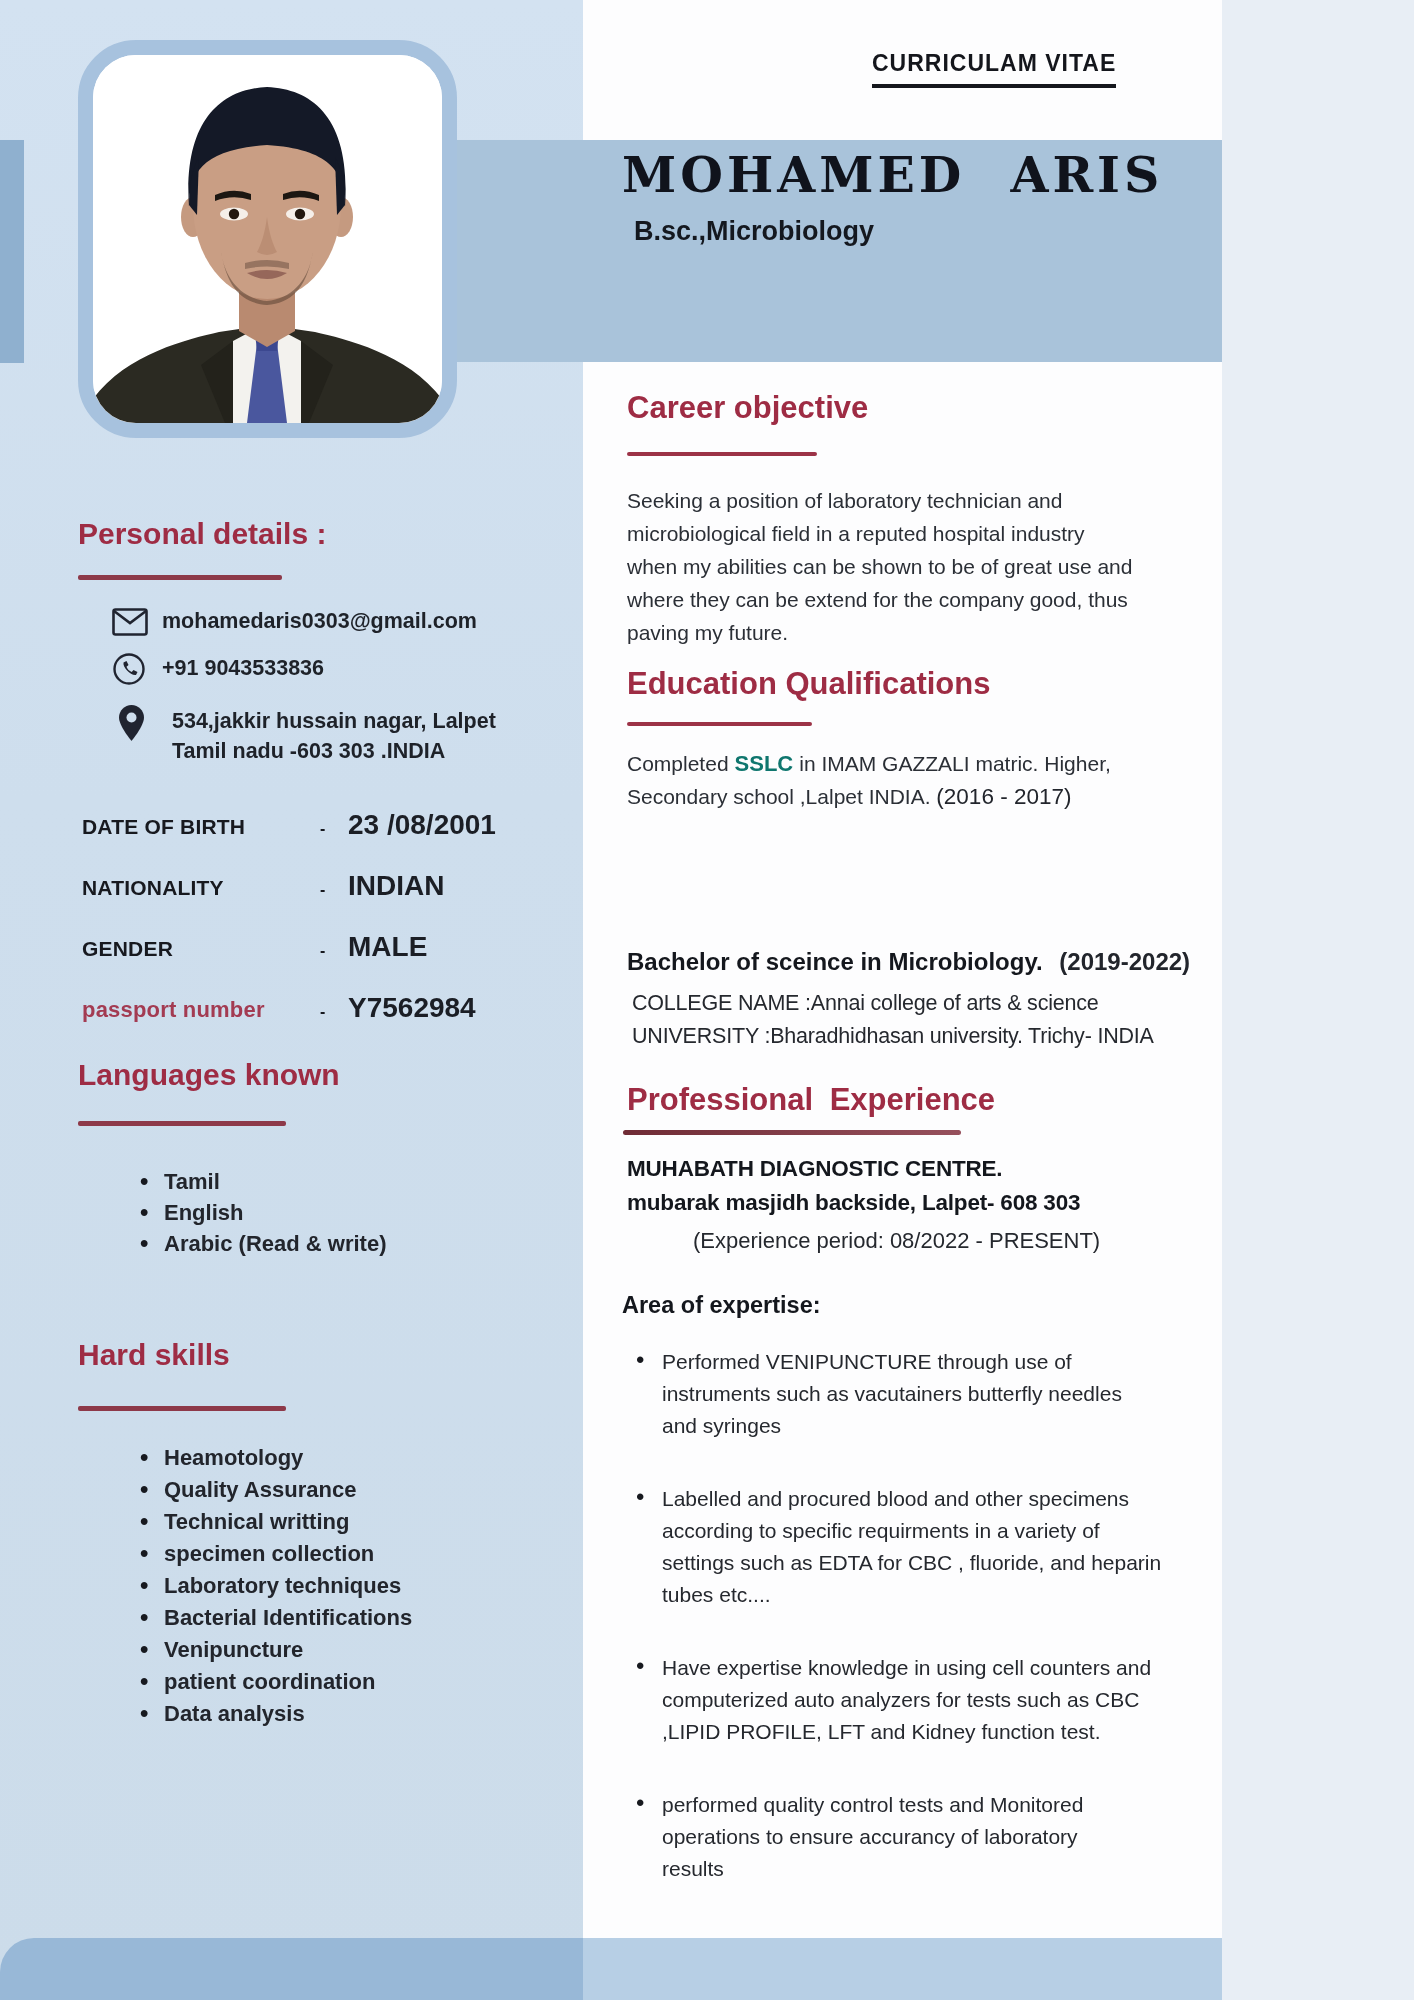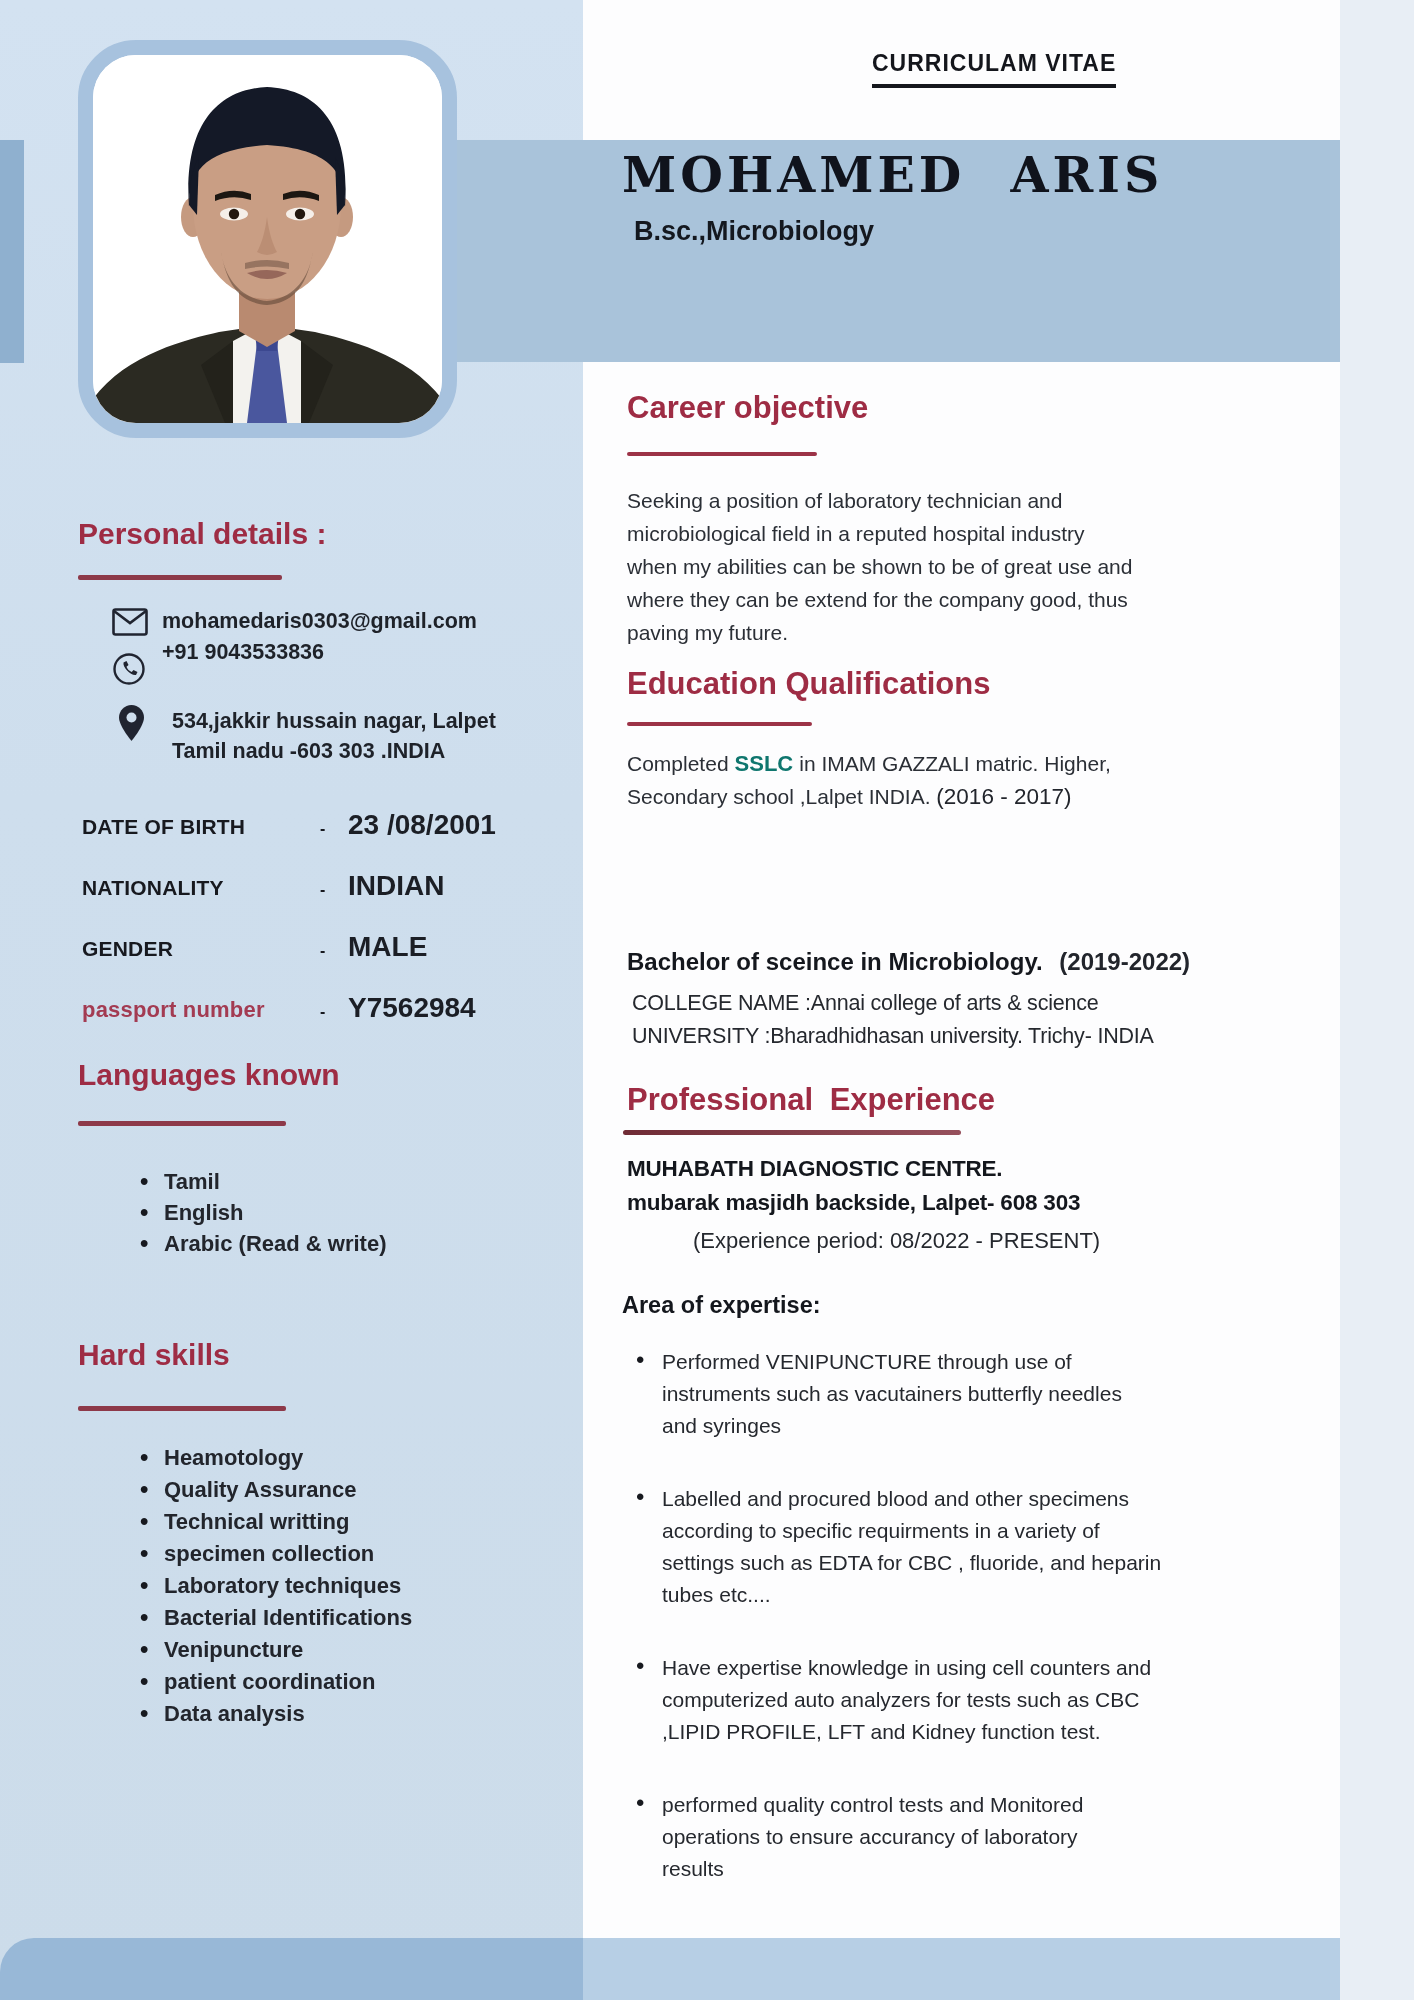--- a/index.html
+++ b/index.html
@@ -1,16 +1,16 @@
 <!DOCTYPE html>
 <html><head>
 <meta charset="utf-8">
 <style>
   html,body{margin:0;padding:0;background:#e8eef5;}
-  .page{position:relative;width:1340px;height:2000px;overflow:hidden;
+  .page{position:relative;width:1222px;height:2000px;overflow:hidden;
         font-family:"Liberation Sans",sans-serif;color:#2b2f36;}
 
   
   .sidebar-bg{position:absolute;left:0;top:0;width:583px;height:2000px;
               background:linear-gradient(180deg,#d3e2f1 0%,#cedeed 40%,#ccdcea 100%);}
   .main-bg{position:absolute;left:583px;top:0;width:831px;height:2000px;background:#fdfdfe;}
   .name-band{position:absolute;left:420px;top:140px;width:994px;height:222px;background:#a9c3da;}
   .left-accent{position:absolute;left:0;top:140px;width:24px;height:223px;background:#8fb0cf;}
   .bottom-band-right{position:absolute;left:583px;top:1938px;width:831px;height:62px;background:#b7cfe5;}
   .bottom-band-left{position:absolute;left:0;top:1938px;width:583px;height:62px;background:#98b8d7;
@@ -137,21 +137,21 @@
     </svg>
   </span>
   <span class="contact-text" style="left:162px;top:609px">mohamedaris0303@gmail.com</span>
 
   <span class="contact-icon" style="left:112px;top:652px">
     <svg width="34" height="34" viewBox="0 0 34 34">
       <circle cx="17" cy="17" r="14.5" fill="none" stroke="#202430" stroke-width="2.4"></circle>
       <path d="M11.5,10.5 l3,-1.5 l2,4 l-2,1.8 c1,2.6 2.6,4.2 5.2,5.2 l1.8,-2 l4,2 l-1.5,3 c-5,1 -13.5,-7.5 -12.5,-12.5 Z" fill="#202430"></path>
     </svg>
   </span>
-  <span class="contact-text" style="left:162px;top:640px">+91 9043533836</span>
+  <span class="contact-text" style="left:162px;top:656px">+91 9043533836</span>
 
   <span class="contact-icon" style="left:118px;top:704px">
     <svg width="27" height="38" viewBox="0 0 27 38">
       <path d="M13.5,1 C20.4,1 26,6.6 26,13.5 C26,22 13.5,37 13.5,37 C13.5,37 1,22 1,13.5 C1,6.6 6.6,1 13.5,1 Z" fill="#202430"></path>
       <circle cx="13.5" cy="13.5" r="5" fill="#cedeed"></circle>
     </svg>
   </span>
   <span class="contact-text pre" style="left:172px;top:706px;line-height:30px">534,jakkir hussain nagar, Lalpet
 Tamil nadu -603 303 .INDIA</span>
 

